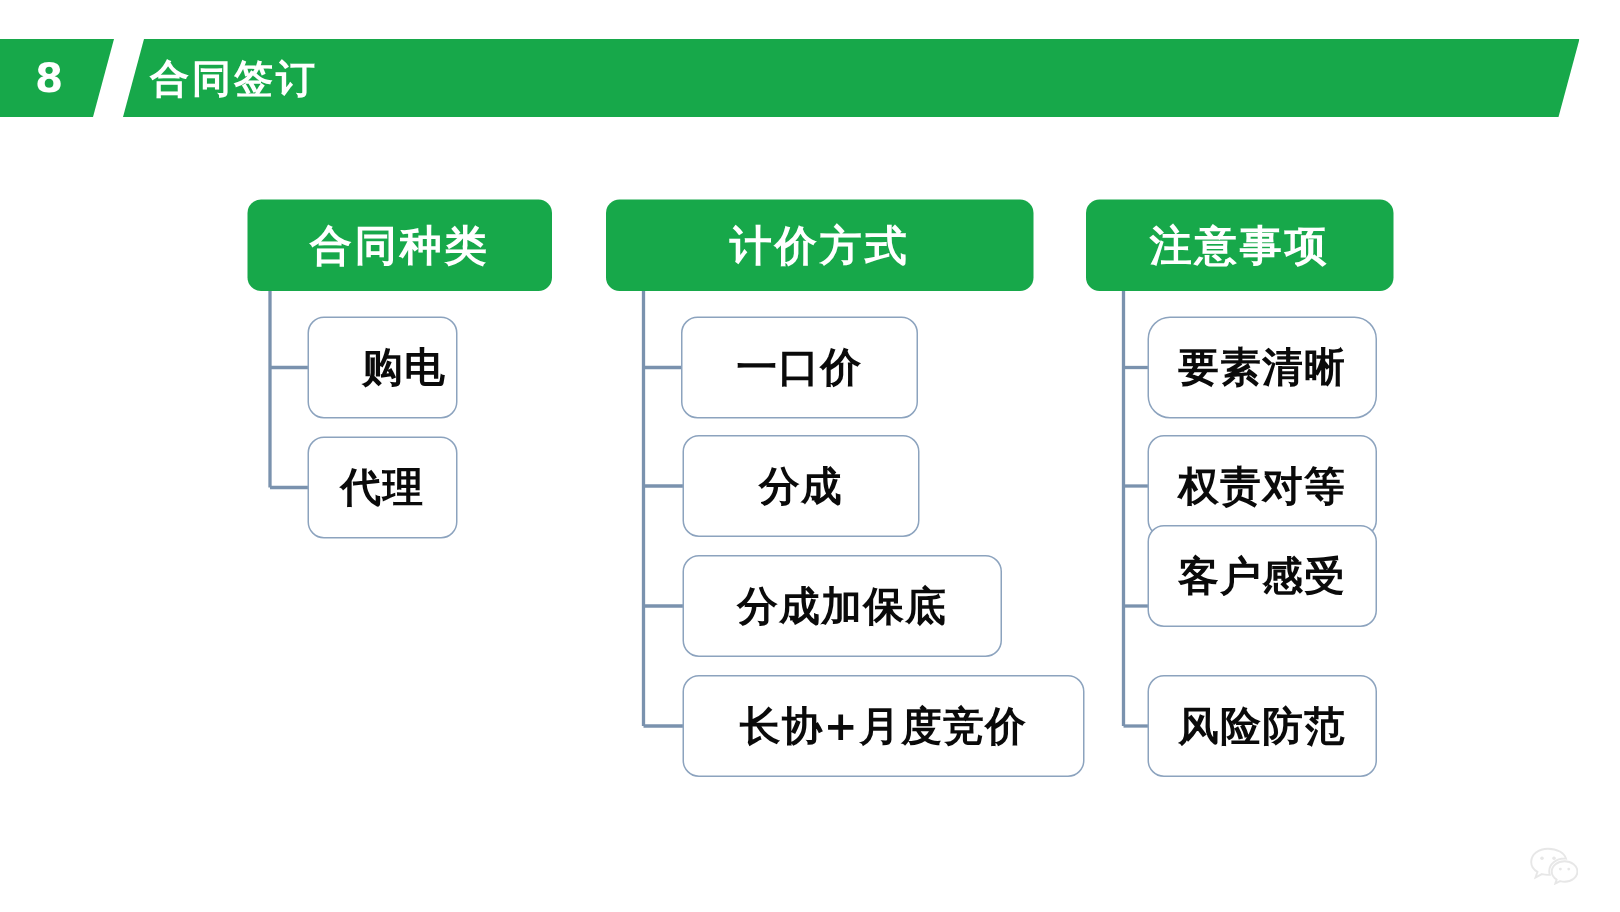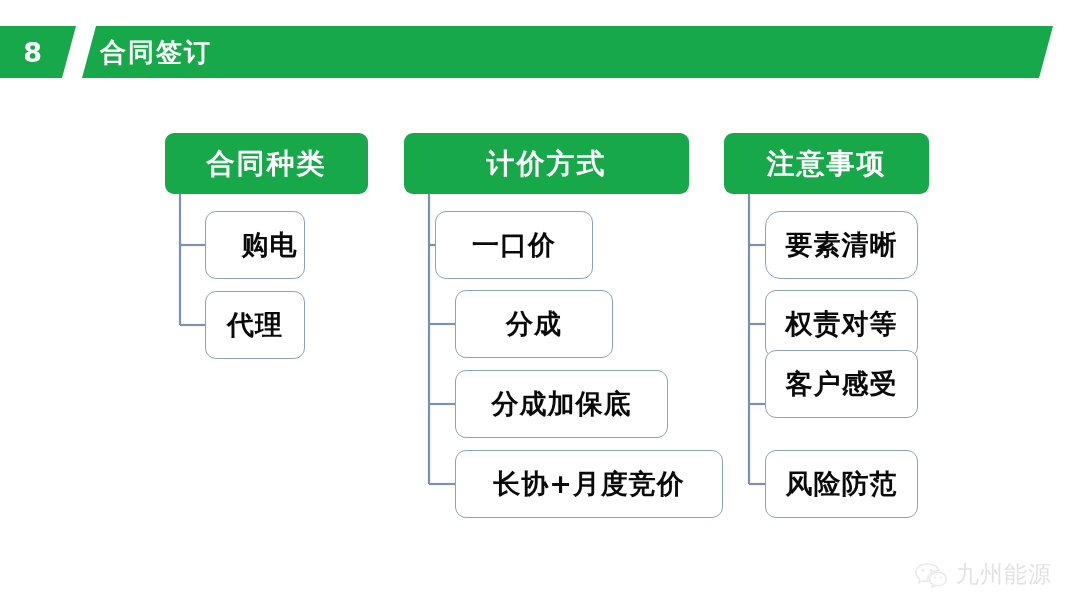--- a/index.html
+++ b/index.html
@@ -179,21 +179,21 @@
   </svg>
 
   <div class="column">
     <div class="group-header" style="left:165px; top:133px; width:203px; height:61px;">合同种类</div>
     <div class="node-box" style="left:205px; top:211px; width:100px; height:68px;padding-left:29px;">购电</div>
     <div class="node-box" style="left:205px; top:291px; width:100px; height:68px;">代理</div>
   </div>
 
   <div class="column">
     <div class="group-header" style="left:404px; top:133px; width:285px; height:61px;">计价方式</div>
-    <div class="node-box" style="left:435px; top:211px; width:158px; height:68px;">一口价</div>
+    <div class="node-box" style="left:454px; top:211px; width:158px; height:68px;">一口价</div>
     <div class="node-box" style="left:455px; top:290px; width:158px; height:68px;">分成</div>
     <div class="node-box" style="left:455px; top:370px; width:213px; height:68px;">分成加保底</div>
     <div class="node-box" style="left:455px; top:450px; width:268px; height:68px;text-align:right;">长协+月度竞价</div>
   </div>
 
   <div class="column">
     <div class="group-header" style="left:724px; top:133px; width:205px; height:61px;">注意事项</div>
     <div class="node-box" style="left:765px; top:211px; width:153px; height:68px;border-radius:15px;">要素清晰</div>
     <div class="node-box" style="left:765px; top:290px; width:153px; height:68px;">权责对等</div>
     <div class="node-box" style="left:765px; top:350px; width:153px; height:68px;">客户感受</div>
@@ -203,14 +203,13 @@
 
 <div id="footer-watermark">
   <svg id="wechat-icon" viewBox="0 0 40 32" xmlns="http://www.w3.org/2000/svg">
     <path d="M15 2 C7 2 1 7 1 13 C1 16.4 3 19.4 6.2 21.3 L4.6 26 L9.9 23.2 C11.5 23.6 13.2 23.8 15 23.8 C15.5 23.8 16 23.8 16.5 23.7 C16.2 22.8 16 21.8 16 20.8 C16 14.9 21.7 10.2 28.8 10.2 C29.2 10.2 29.6 10.2 30 10.3 C28.8 5.5 22.5 2 15 2 Z" fill="none" stroke="#c7c7c7" stroke-width="1.6"></path>
     <circle cx="10" cy="10" r="1.5" fill="#c7c7c7"></circle>
     <circle cx="20" cy="10" r="1.5" fill="#c7c7c7"></circle>
     <path d="M28.8 12.5 C22.9 12.5 18.1 16.3 18.1 21 C18.1 23.7 19.7 26.1 22.2 27.7 L21.1 31 L25.1 29 C26.3 29.3 27.5 29.5 28.8 29.5 C34.7 29.5 39.5 25.7 39.5 21 C39.5 16.3 34.7 12.5 28.8 12.5 Z" fill="none" stroke="#c7c7c7" stroke-width="1.6"></path>
     <circle cx="25.3" cy="19" r="1.2" fill="#c7c7c7"></circle>
     <circle cx="32.3" cy="19" r="1.2" fill="#c7c7c7"></circle>
   </svg>
-  <span id="watermark-text">九州能源</span>
 </div>
 
 </body></html>

